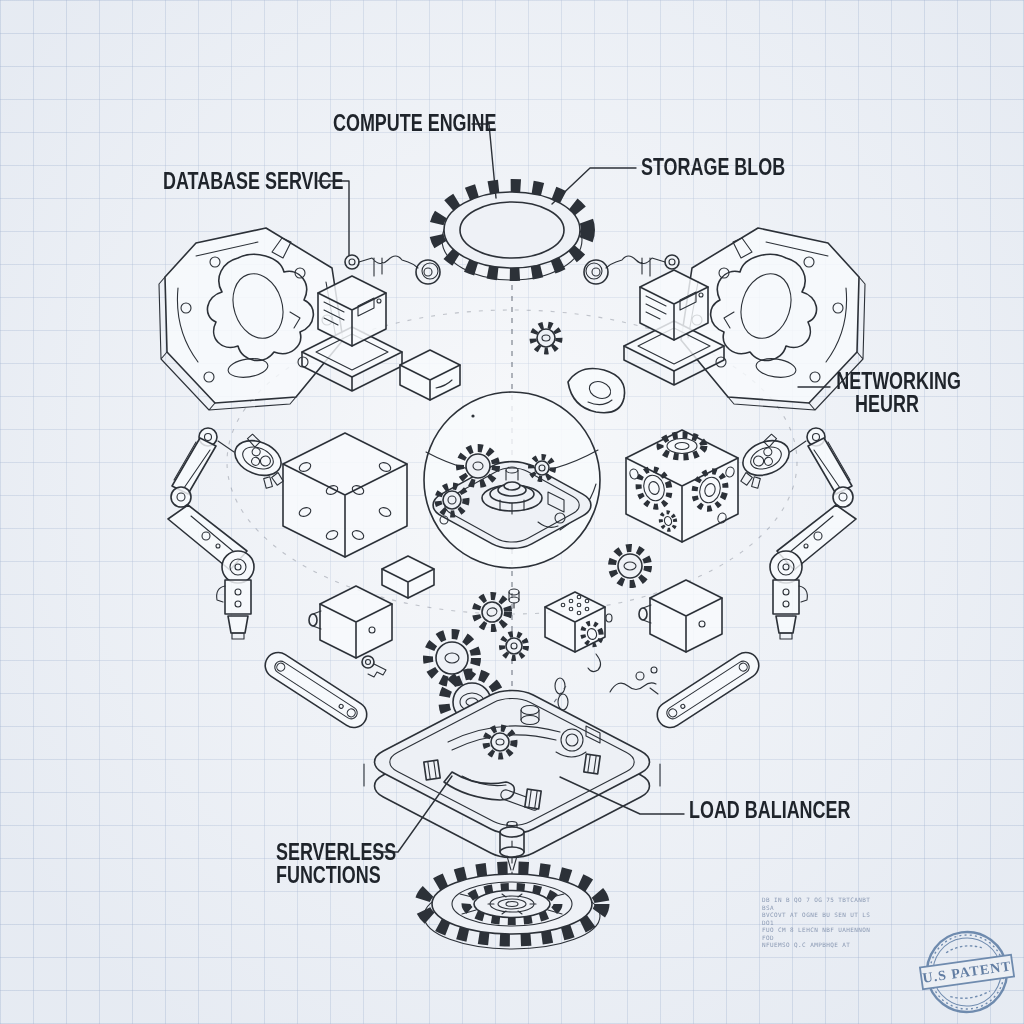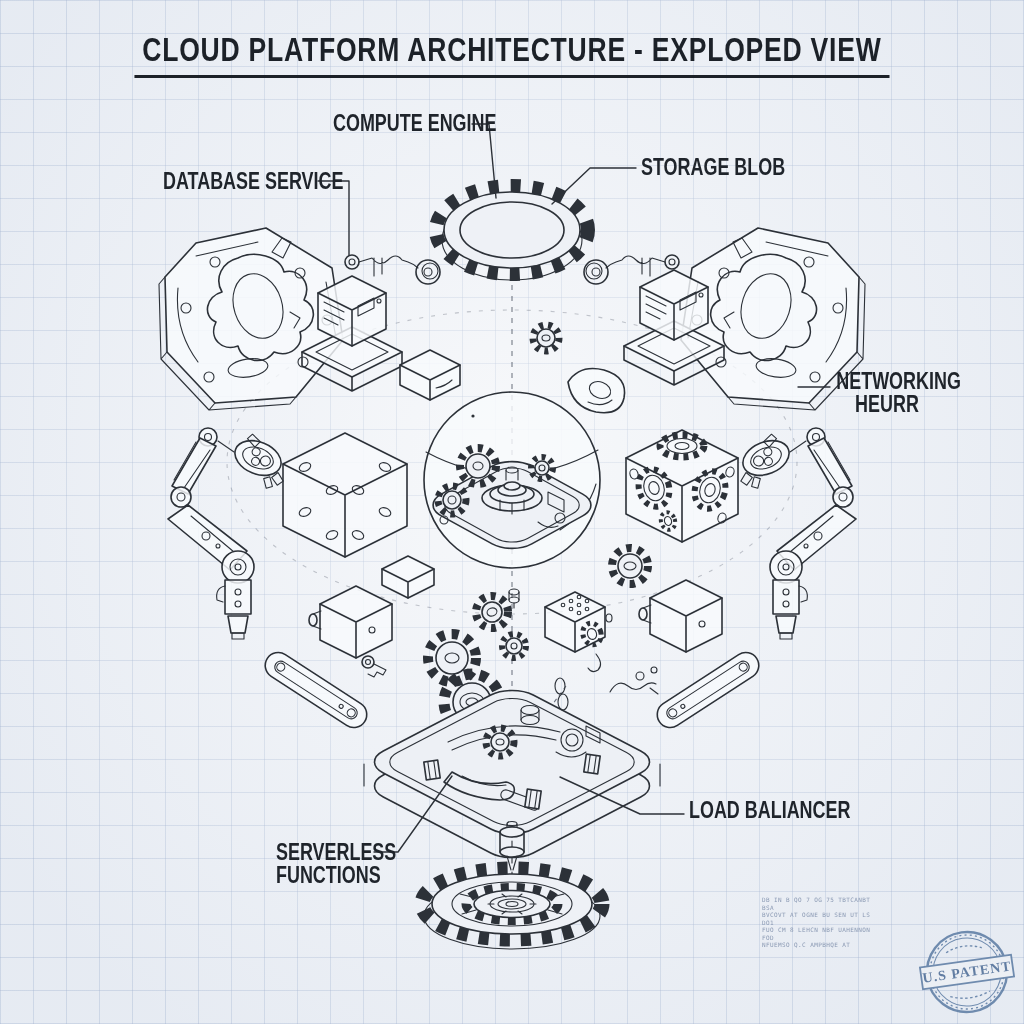--- a/index.html
+++ b/index.html
@@ -39,23 +39,20 @@
     color:#8a99b3;font-size:6px;line-height:7.5px;letter-spacing:.4px;
     filter:blur(.25px);font-family:"DejaVu Sans Mono", monospace;
   }
   .stamp{position:absolute;left:915px;top:926px;z-index:5;opacity:.85;}
 </style>
 </head>
 <body>
 
 <div class="page">
 
-  <div class="title-wrap">
-    <span class="title">CLOUD PLATFORM ARCHITECTURE - EXPLOPED VIEW</span>
-  </div>
 
   <div class="lbl" style="left:333px;top:112px;">
     <span>COMPUTE ENGINE</span></div>
   <div class="lbl" style="left:163px;top:170px;">
     <span>DATABASE SERVICE</span></div>
   <div class="lbl" style="left:641px;top:156px;">
     <span>STORAGE BLOB</span></div>
   <div class="lbl" style="left:822px;top:370px;width:130px;text-align:center;transform-origin:50% 0;">
     <div>NETWORKING</div>
     <div>HEURR</div>

